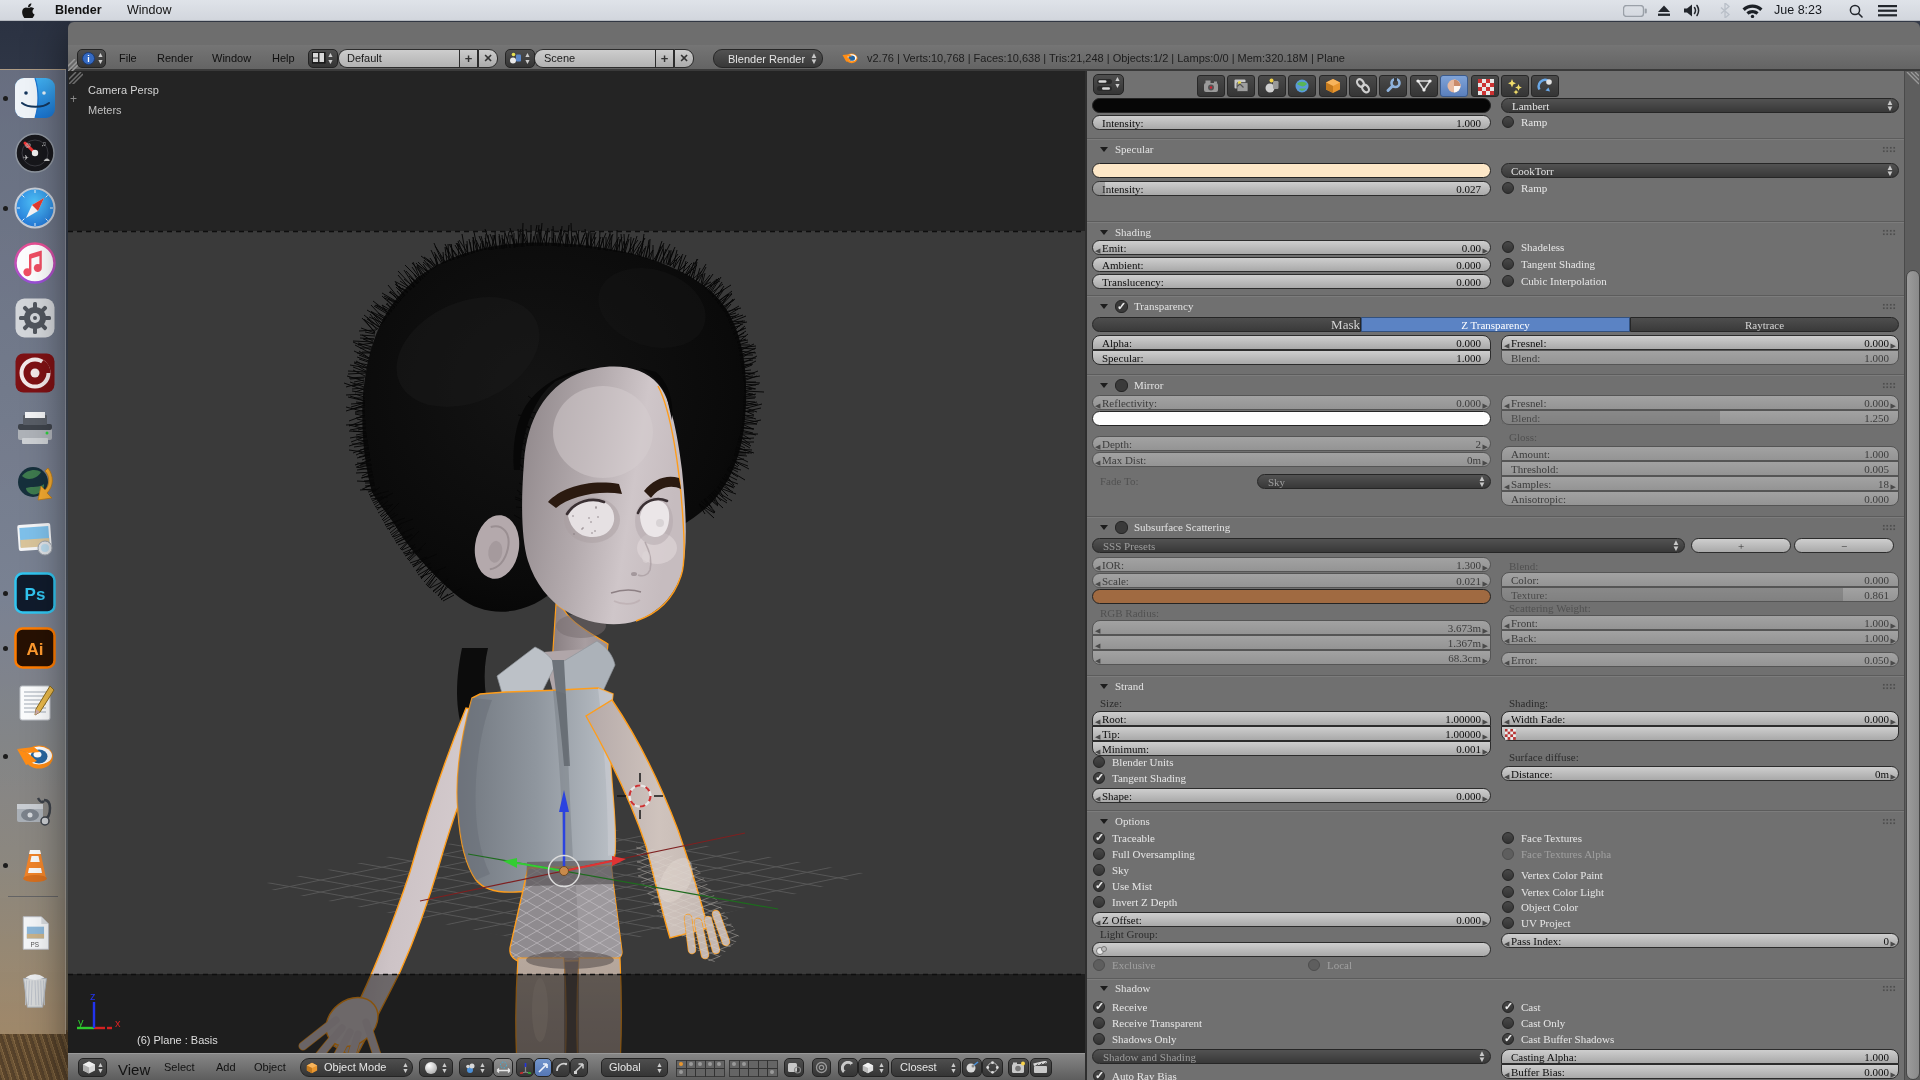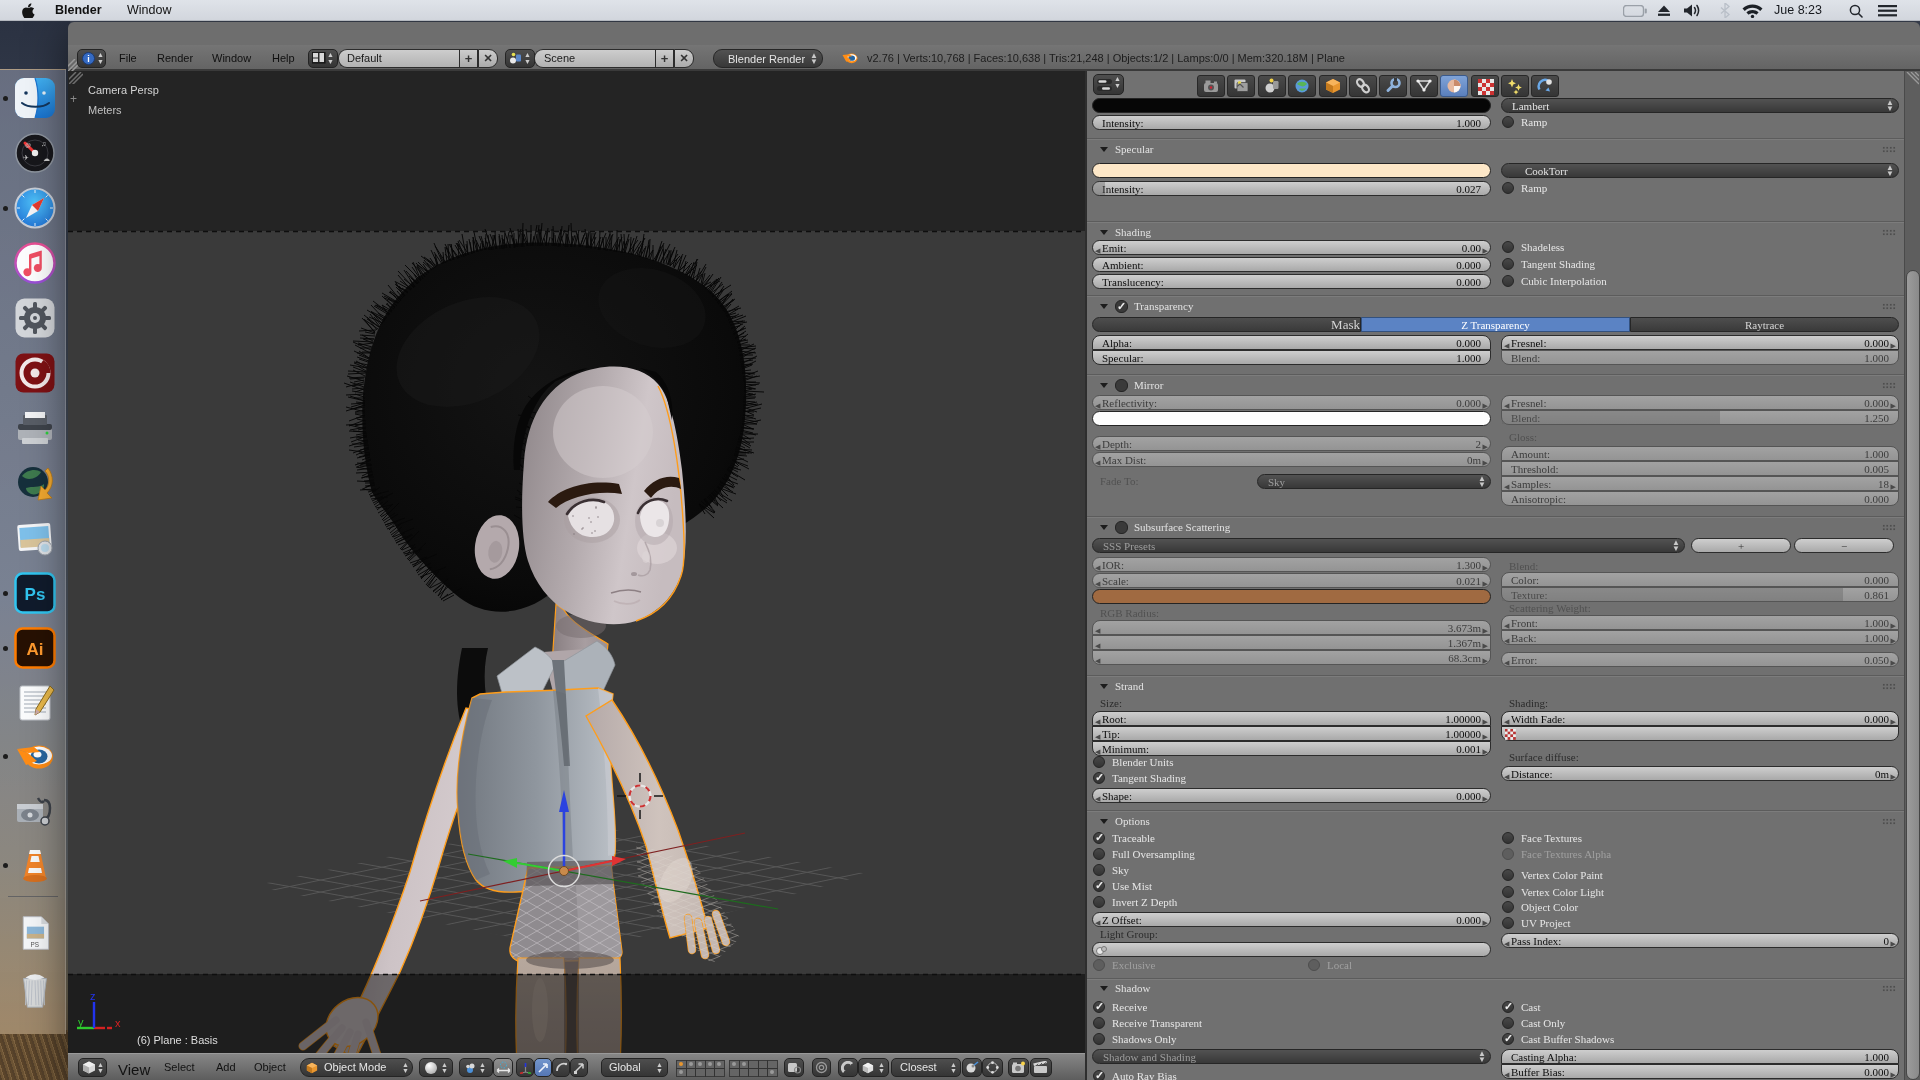--- a/index.html
+++ b/index.html
@@ -869,21 +869,21 @@
       <div class="abs sl" style="left:5px;top:44px;width:399px">
         <span class="lab">Intensity:</span>
         <span class="val">1.000</span>
       </div>
       <div class="abs chkc" style="left:415px;top:45px"></div>
       <span class="abs chkt" style="left:434px;top:45px">Ramp</span>
       <div class="sep" style="top:67px"></div>
       <div class="phdr" style="left:13px;top:72px"><span class="tri"></span>Specular</div>
       <div class="dots" style="top:75px"></div>
       <div class="swatch" style="left:5px;top:92px;width:399px;background:#fde7c7"></div>
-      <div class="abs dd" style="left:414px;top:92px;width:398px;color:#e4e4e4"><span style="margin-left:17px">CookTorr</span><span class="ar">▲<br>▼</span></div>
+      <div class="abs dd" style="left:414px;top:92px;width:398px;color:#e4e4e4"><span style="margin-left:3px">CookTorr</span><span class="ar">▲<br>▼</span></div>
       <div class="abs sl" style="left:5px;top:110px;width:399px">
         <div class="fillbar" style="width:3%;border-radius:8px 0 0 8px"></div>
         <span class="lab">Intensity:</span>
         <span class="val">0.027</span>
       </div>
       <div class="abs chkc" style="left:415px;top:111px"></div>
       <span class="abs chkt" style="left:434px;top:111px">Ramp</span>
       <div class="sep" style="top:150px"></div>
       <div class="phdr" style="left:13px;top:155px"><span class="tri"></span>Shading</div>
       <div class="dots" style="top:158px"></div>

